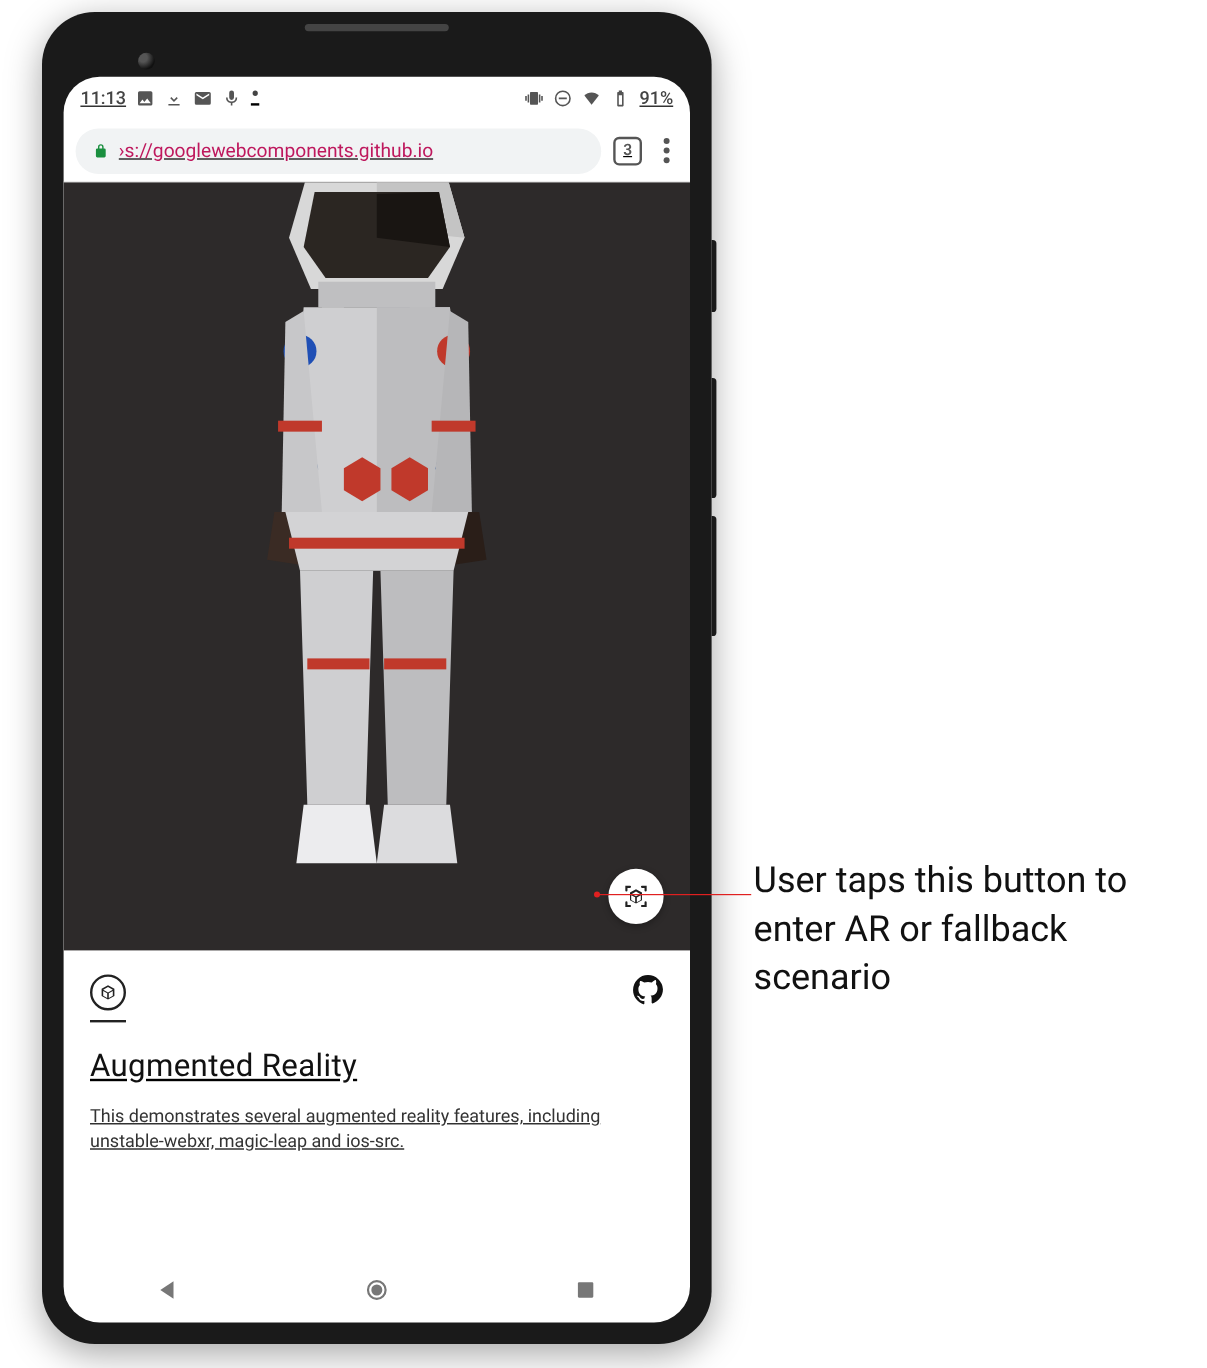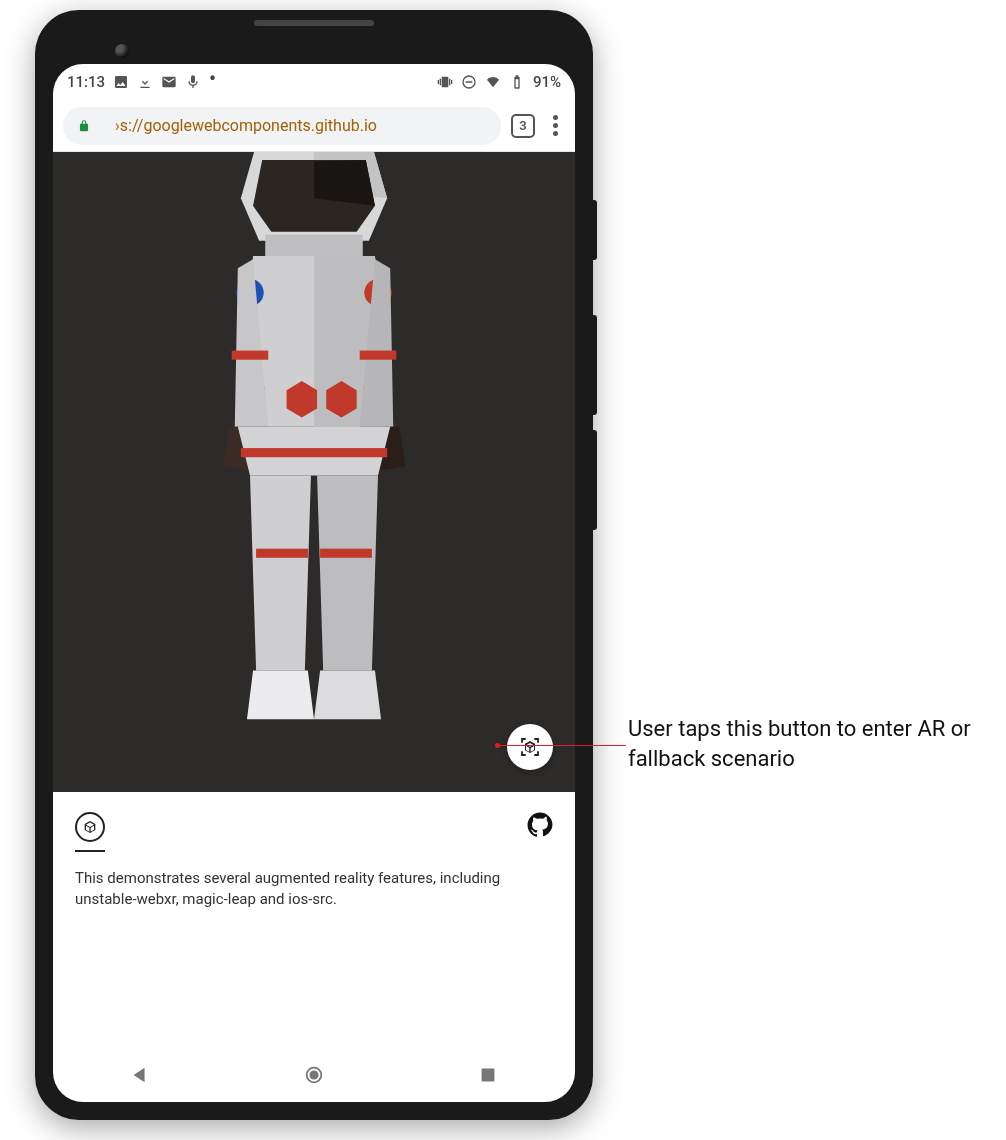--- a/index.html
+++ b/index.html
@@ -42,21 +42,21 @@
       top: 34px; left: 80px;
       width: 14px; height: 14px; border-radius: 50%;
       background: radial-gradient(circle at 30% 30%, #555 25%, #111 70%);
     }
     .screen {
       position: absolute;
       top: 54px; left: 18px; right: 18px; bottom: 18px;
       border-radius: 30px;
       background: #fff;
       overflow: hidden;
-      display: flex; flex-direction: column;
+      display: flex; flex-direction: column; text-decoration: underline;
     }
     .statusbar {
       height: 36px;
       display: flex; align-items: center; justify-content: space-between;
       padding: 0 14px;
       font-size: 15px; color: #444; font-weight: 500;
     }
     .statusbar .left, .statusbar .right {
       display: flex; align-items: center; gap: 8px;
     }
@@ -64,23 +64,23 @@
     .statusbar .sicon { width: 16px; height: 16px; fill: #555; }
     .addrbar {
       height: 52px;
       display: flex; align-items: center; gap: 10px;
       padding: 0 10px;
       border-bottom: 1px solid #e6e6e6;
     }
     .omnibox {
       flex: 1; height: 38px; border-radius: 19px;
       background: #f1f3f4;
-      display: flex; align-items: center; gap: 24px;
+      display: flex; align-items: center; gap: 8px;
       padding: 0 14px;
-      color: #a16207; font-size: 16px;
+      color: #be185d; font-size: 16px;
       overflow: hidden;
       white-space: nowrap;
     }
     .omnibox .lock { width: 14px; height: 14px; fill: #1a8f3f; flex-shrink: 0; }
     .tabcount {
       width: 24px; height: 24px; border: 2px solid #555; border-radius: 5px;
       display: flex; align-items: center; justify-content: center;
       font-size: 13px; font-weight: 600; color: #555;
     }
     .kebab {
@@ -112,21 +112,21 @@
     .card h1 { font-size: 26px; font-weight: 400; color: #111; margin-top: 22px; letter-spacing: .3px; }
     .card p { font-size: 15px; color: #333; margin-top: 16px; line-height: 1.4; }
     .navbar {
       height: 54px; display: flex; align-items: center; justify-content: space-around;
     }
     .navbtn { width: 22px; height: 22px; fill: #777; }
     
     .annotation {
       position: absolute;
       left: 628px; top: 714px;
-      font-size: 22px; color: #111; line-height: 1.35;
+      font-size: 30px; color: #111; line-height: 1.35;
     }
     .leader {
       position: absolute;
       left: 498px; top: 745px;
       width: 128px; height: 1px; background: #e02020;
     }
     .leader::after {
       content: ""; position: absolute; left: -3px; top: -2px;
       width: 5px; height: 5px; background: #e02020; border-radius: 50%;
     }
@@ -260,20 +260,21 @@
               <svg width="16" height="16" viewBox="0 0 24 24">
                   <path fill="#222" d="m12 3 8 4.5v9L12 21l-8-4.5v-9zM12 5.3 6 8.6 12 12l6-3.4zM6 10.3v6l5 2.8v-6zm12 0-5 2.8v6l5-2.8z"></path>
                 </svg>
             </div>
             <div class="underline"></div>
           </div>
           <svg width="26" height="26" viewBox="0 0 24 24">
             <path fill="#111" d="M12 .5A11.5 11.5 0 0 0 .5 12c0 5.1 3.3 9.4 7.9 10.9.6.1.8-.3.8-.6v-2c-3.2.7-3.9-1.5-3.9-1.5-.5-1.3-1.3-1.7-1.3-1.7-1-.7.1-.7.1-.7 1.1.1 1.7 1.2 1.7 1.2 1 1.8 2.7 1.3 3.4 1 .1-.8.4-1.3.7-1.6-2.6-.3-5.3-1.3-5.3-5.7 0-1.3.5-2.3 1.2-3.1-.1-.3-.5-1.5.1-3.1 0 0 1-.3 3.2 1.2a11 11 0 0 1 5.8 0C17 4.1 18 4.4 18 4.4c.6 1.6.2 2.8.1 3.1.8.8 1.2 1.8 1.2 3.1 0 4.4-2.7 5.4-5.3 5.7.4.4.8 1.1.8 2.2v3.2c0 .3.2.7.8.6 4.6-1.5 7.9-5.8 7.9-10.9A11.5 11.5 0 0 0 12 .5z"></path>
           </svg>
         </div>
+        <h1>Augmented Reality</h1>
         <p>This demonstrates several augmented reality features, including unstable-webxr, magic-leap and ios-src.</p>
       </div>
     </div>
 
     <div class="navbar">
       <svg class="navbtn" viewBox="0 0 24 24">
           <path d="M17 4v16L5 12z"></path>
         </svg>
       <svg class="navbtn" viewBox="0 0 24 24">
           <circle cx="12" cy="12" r="8" fill="none" stroke="#777" stroke-width="2"></circle>

